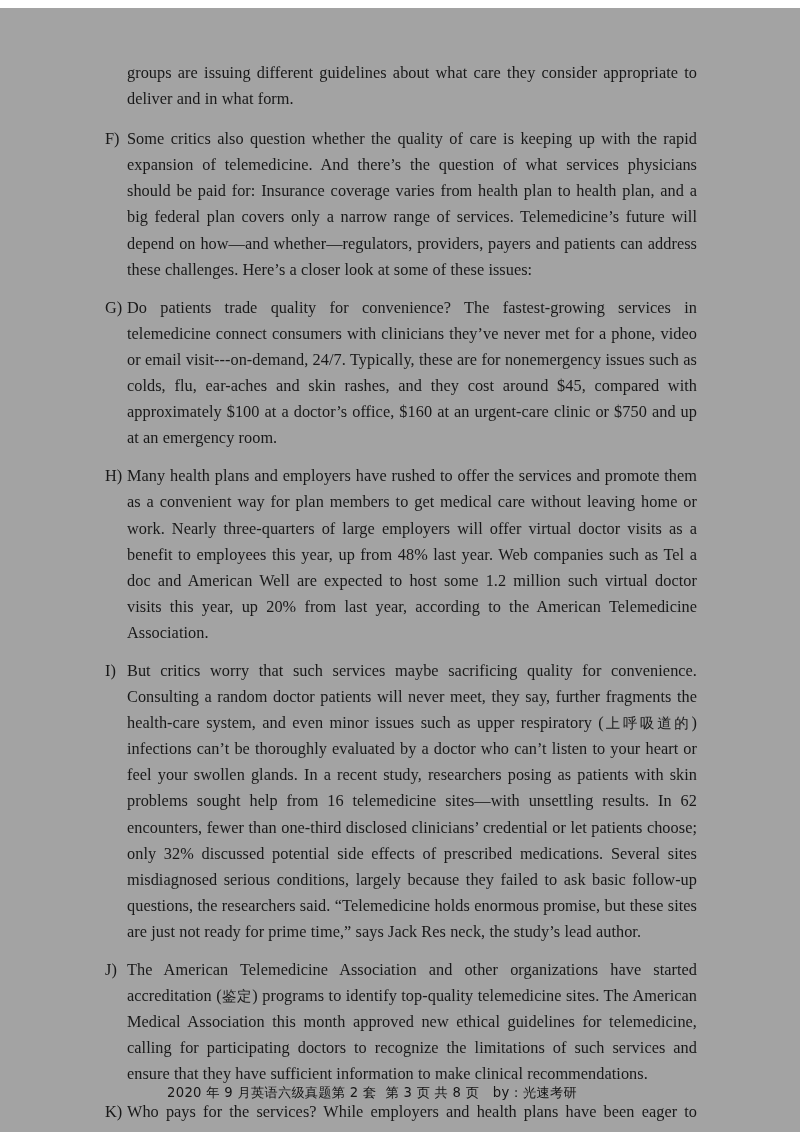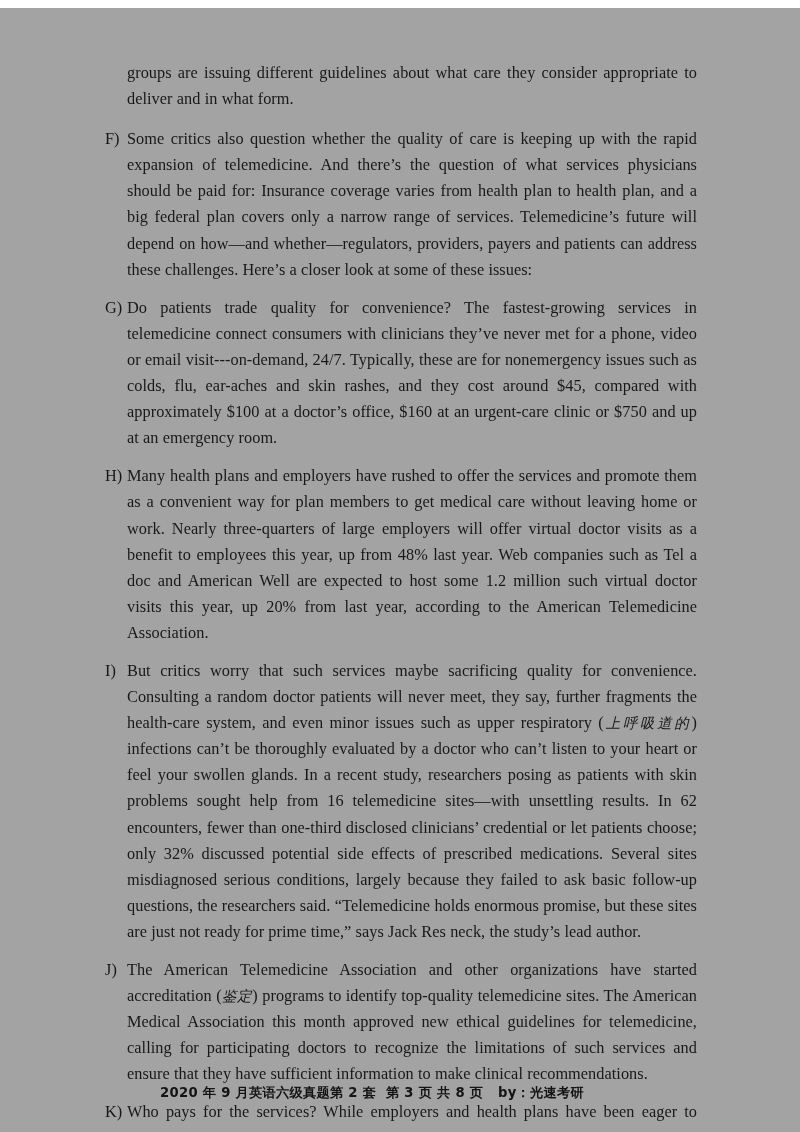--- a/index.html
+++ b/index.html
@@ -69,34 +69,33 @@
     display: block;
   }
 
   .it {
   }
 
   .cn {
     font-family: "DejaVu Sans", "Liberation Sans", sans-serif;
     font-size: 14.4px;
     letter-spacing: 0.6px;
-    font-style: italic;
   }
 
   
   .footer {
     position: absolute;
     left: 0;
     top: 1076px;
     width: 744px;
     text-align: center;
     font-size: 13.2px;
     line-height: 18px;
     color: #141414;
-    font-weight: bold;
+    font-weight: normal;
     font-family: "DejaVu Sans", "Liberation Sans", sans-serif;
     letter-spacing: 0.3px;
   }
   .footer .seg { white-space: pre; }
 
   
   .content, .footer {
     -webkit-font-smoothing: antialiased;
   }
 </style>

